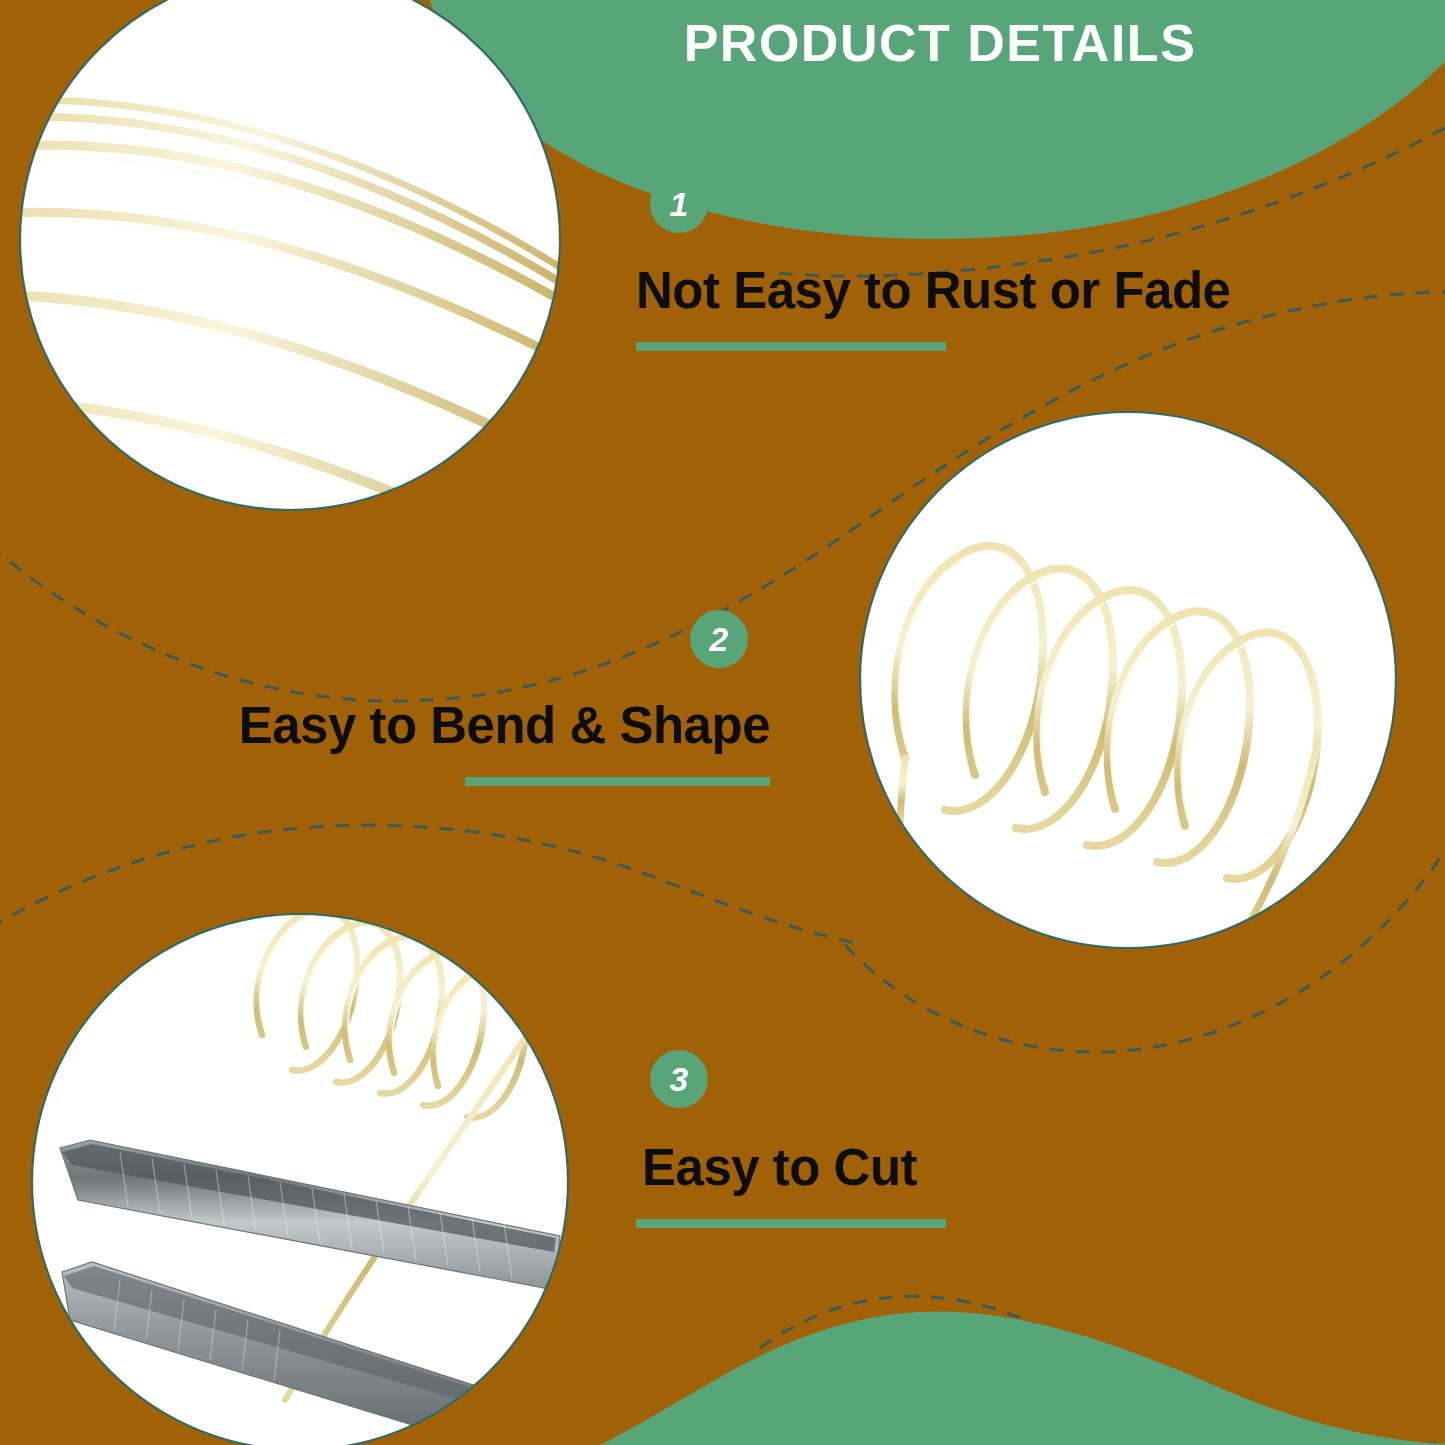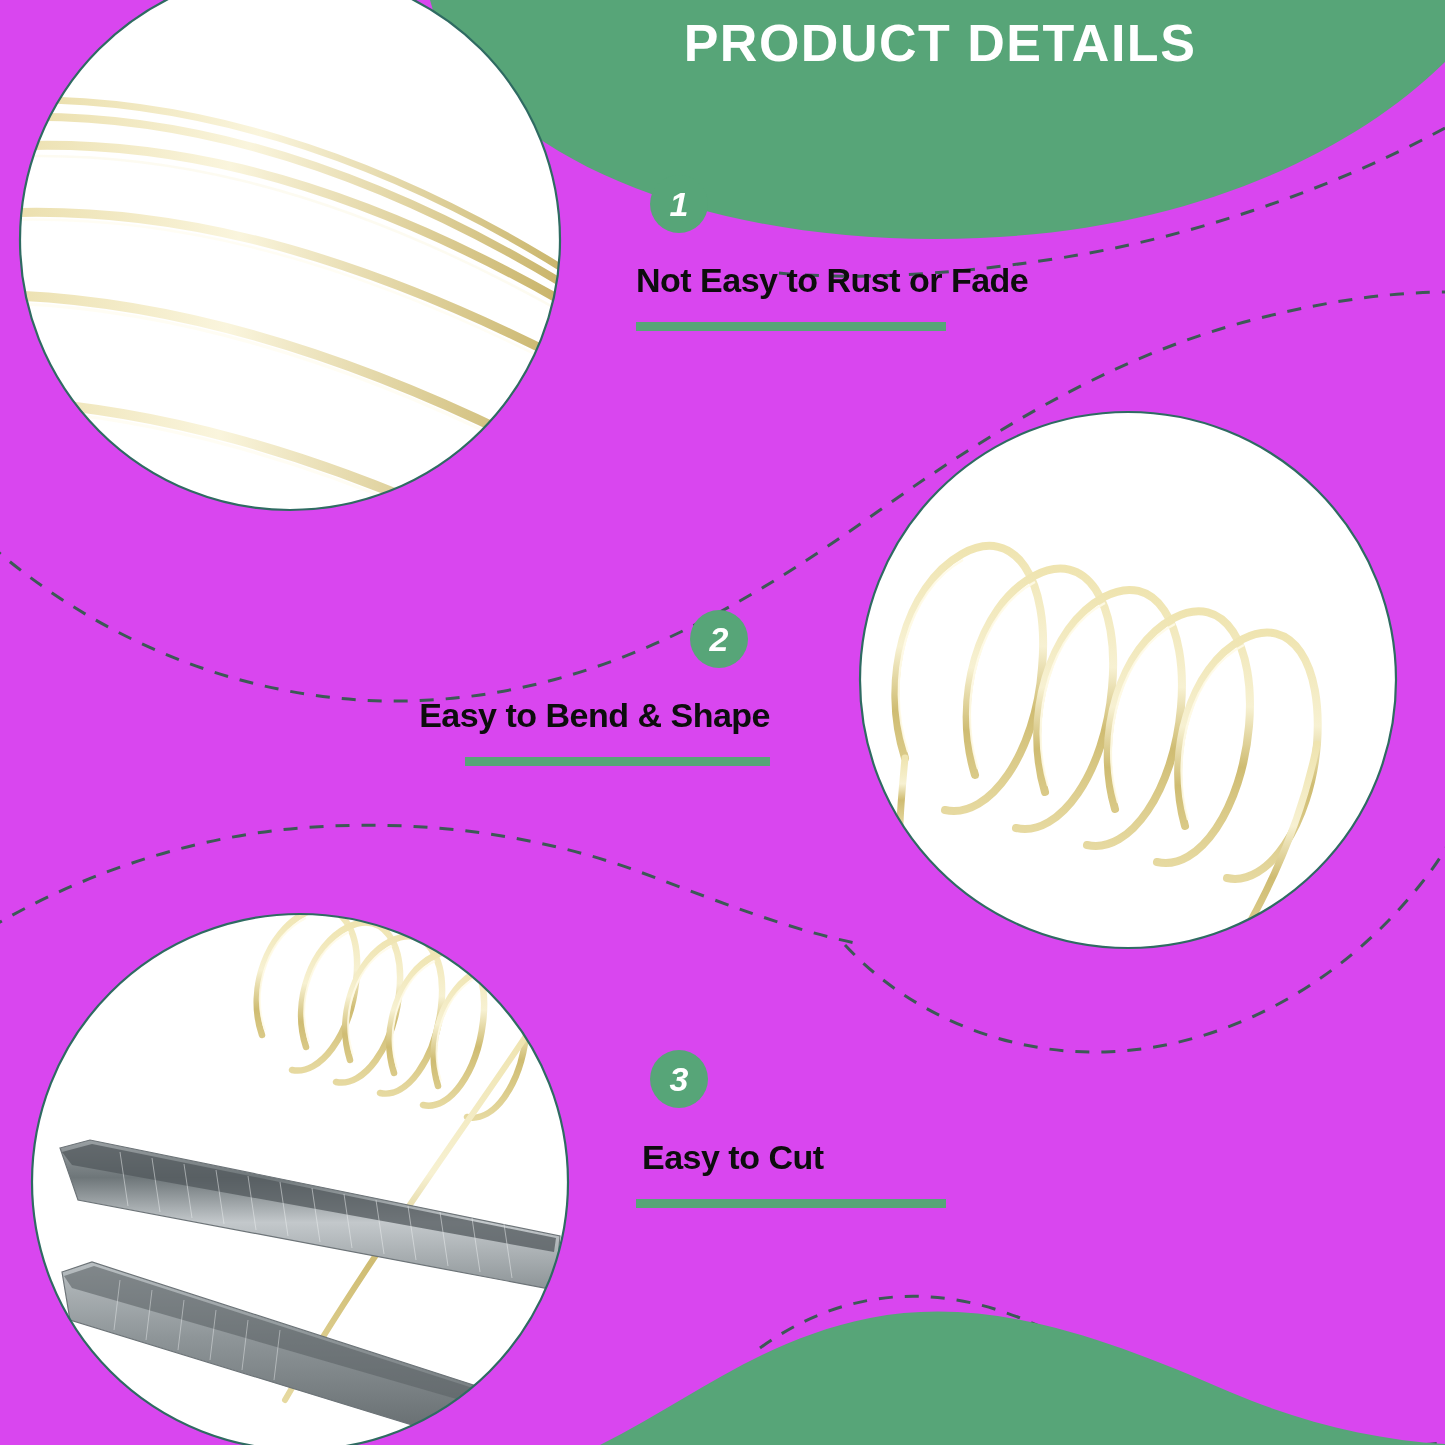--- a/index.html
+++ b/index.html
@@ -6,21 +6,21 @@
   * { margin:0; padding:0; box-sizing:border-box; }
   html, body {
     width:1445px; height:1445px;
     background:#ffffff;
     font-family:"Liberation Sans", sans-serif;
     overflow:hidden;
   }
   #page {
     position:relative;
     width:1445px; height:1445px;
-    background:#d946ef;
+    background:#a16207;
     overflow:hidden;
   }
   .layer {
     position:absolute; left:0; top:0;
     width:1445px; height:1445px;
     pointer-events:none;
   }
   
   #header-banner-text {
     position:absolute;
@@ -41,21 +41,21 @@
     border-radius:50%;
     background:#57a578;
     color:#ffffff;
     display:flex; align-items:center; justify-content:center;
     font-size:34px; font-weight:bold;
     font-style:italic;
     line-height:1;
   }
   .feature-title {
     color:#0d0d0d;
-    font-size:34px;
+    font-size:51px;
     font-weight:bold;
     white-space:nowrap;
     letter-spacing:-0.5px;
   }
   .rule {
     height:9px;
     background:#57a578;
   }
 
   

